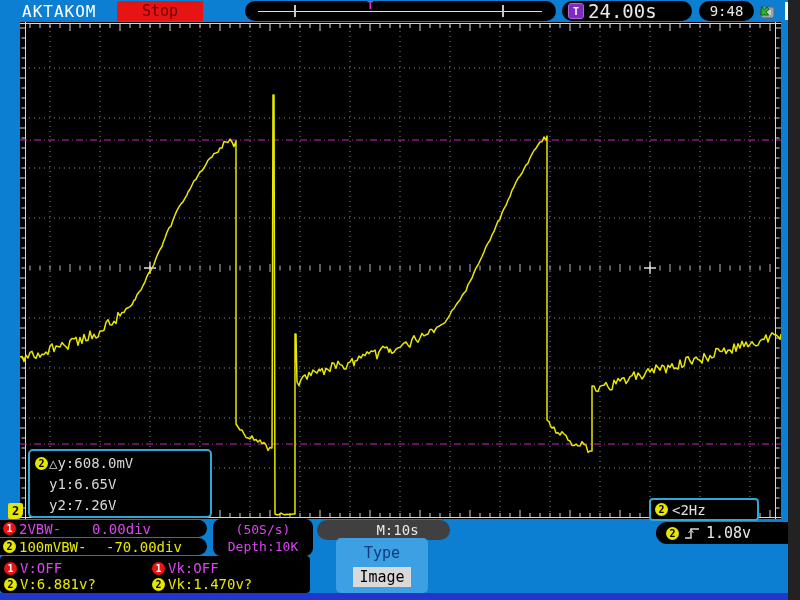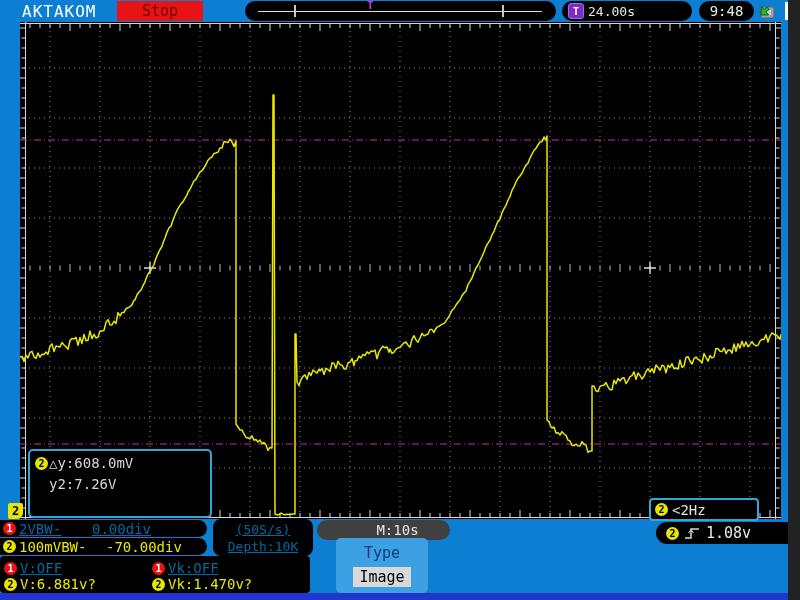--- a/index.html
+++ b/index.html
@@ -15,21 +15,21 @@
   .stop-pill{left:117px;top:1px;width:86px;height:20px;background:#e81414;border-radius:0;
     display:flex;align-items:center;justify-content:center;color:#6d0000;font-size:15px;}
   .trigpos-pill{left:245px;top:1px;width:311px;height:20px;background:#000;border-radius:10px;}
   .trigpos-line{position:absolute;left:13px;right:14px;top:10px;height:1px;background:#e8e89a;}
   .trigpos-tick{position:absolute;top:4px;width:2px;height:12px;background:#c8c8c8;}
   .trigpos-t{position:absolute;top:-2px;left:122px;color:#d335d3;font-size:11px;font-weight:bold;}
   .time-pill{left:562px;top:1px;width:130px;height:20px;background:#000;border-radius:10px;
     display:flex;align-items:center;gap:4px;padding-left:6px;box-sizing:border-box;}
   .t-icon{width:14px;height:14px;border-radius:3px;background:#7d2cc0;border:1px solid #b express;
     border:1px solid #a865e0;color:#fff;font-size:10px;font-weight:bold;display:flex;align-items:center;justify-content:center;}
-  .time-text{color:#e8e8e8;font-size:13px;}
+  .time-text{color:#e8e8e8;font-size:19px;}
   .clock-pill{left:699px;top:1px;width:55px;height:20px;background:#000;border-radius:10px;
     display:flex;align-items:center;justify-content:center;color:#e8e8e8;font-size:14px;}
   .usb-icon{left:757px;top:3px;}
   .white-bar{left:785px;top:2px;width:8px;height:18px;background:#fff;}
   
   .plot{left:20px;top:22px;width:761px;height:497px;background:#000;}
   .ch-tag{left:8px;top:503px;width:15px;height:16px;background:#e6e600;color:#000;
     font-size:12px;font-weight:bold;display:flex;align-items:center;justify-content:center;border-radius:2px 2px 6px 2px;}
   .cursor-box{left:28px;top:449px;width:184px;height:69px;background:#000;border:2px solid #2fa8d8;
     border-radius:5px;box-sizing:border-box;padding:2px 0 0 5px;color:#d8d8d8;font-size:14px;line-height:21px;}
@@ -39,21 +39,21 @@
     color:#e0e0e0;font-size:14px;}
   
   .chball{display:inline-flex;width:13px;height:13px;border-radius:50%;align-items:center;justify-content:center;
     font-size:10px;font-weight:bold;flex:0 0 auto;}
   .ch1{background:#e81414;color:#fff;}
   .ch2{background:#e6e600;color:#000;}
   
   .chpill{left:0;width:207px;height:17px;background:#000;border-radius:0 9px 9px 0;
     display:flex;align-items:center;gap:3px;padding-left:3px;box-sizing:border-box;font-size:14px;}
   .chpill .val{position:absolute;}
-  .red-t{color:#0369a1;text-decoration:underline;} .yel-t{color:#e8e800;}
+  .red-t{color:#d946ef;} .yel-t{color:#e8e800;}
   .sample-box{left:213px;top:519px;width:100px;height:37px;background:#000;border-radius:8px;
     display:flex;flex-direction:column;align-items:center;justify-content:center;line-height:17px;font-size:13px;}
   .m-pill{left:317px;top:520px;width:105px;height:20px;background:#404040;border-radius:10px;
     display:flex;align-items:center;justify-content:center;color:#e8e8e8;font-size:14px;padding-left:28px;}
   .trig-pill{left:656px;top:522px;width:144px;height:22px;background:#000;border-radius:11px;
     display:flex;align-items:center;gap:5px;padding-left:10px;box-sizing:border-box;color:#e8e8e8;font-size:15px;}
   .meas-box{left:0;top:556px;width:310px;height:37px;background:#000;border-radius:4px;font-size:14px;}
   .meas-cell{position:absolute;display:flex;align-items:center;gap:3px;}
   .menu-btn{background:#3da0e2;border-radius:5px;color:#0a3a80;font-size:15px;
     display:flex;flex-direction:column;align-items:center;box-sizing:border-box;cursor:pointer;}
@@ -449,20 +449,21 @@
         <line x1="755.5" y1="486" x2="759.5" y2="486" stroke="#d8d8d8" stroke-width="1"></line>
         <line x1="0" y1="118" x2="761" y2="118" stroke="#c02ac0" stroke-width="1.2" stroke-dasharray="7 3 1 3"></line>
         <line x1="0" y1="422" x2="761" y2="422" stroke="#c02ac0" stroke-width="1.2" stroke-dasharray="7 3 1 3"></line>
         <path d="M0,335 L2,334.4 L4,339.4 L6,333.3 L8,336.0 L10,330.4 L12,329.4 L14,334.8 L16,336.4 L18,331.0 L20,335.2 L22,332.2 L24,332.4 L26,330.1 L28,332.4 L30,324.0 L32,321.9 L34,329.6 L36,324.1 L38,324.5 L40,325 L42,320.5 L44,323.0 L46,324.7 L48,327.2 L50,318.5 L52,316.4 L54,317.0 L56,315.4 L58,323.2 L60,315.5 L62,321.4 L64,312.4 L66,318.8 L68,318.3 L70,309.1 L72,316.6 L74,312.3 L76,316.0 L78,315.1 L80,309 L82,309.1 L84,308.3 L86,300.4 L88,297.6 L90,302.7 L92,302.9 L94,299.3 L96,301.5 L98,290.5 L100,294 L102,290.4 L104,290.4 L106,286.7 L108,285.8 L110,284.6 L112,282.9 L114,278.3 L115,278 L117,272.8 L119,270.0 L121,268.0 L123,263.7 L125,259.8 L127,254.3 L129,250.4 L130,250 L132,246.0 L134,242.5 L136,236.2 L138,231.6 L140,227.5 L142,224.5 L143,221 L145,216.0 L147,210.3 L149,205.8 L151,204.2 L153,198.1 L155,193 L157,188.4 L159,184.9 L161,181.9 L163,179.9 L165,176.1 L167,172.9 L168,170 L170,167.3 L172,163.0 L174,158.8 L176,157.3 L178,153.3 L180,150 L182,148.7 L184,145.8 L186,142.3 L188,138.2 L190,136.2 L192,135 L194,131.4 L196,130.9 L198,130.2 L200,125.9 L202,126 L204,119.5 L206,120.0 L208,120.4 L210,117.2 L212,120 L214,124.6 L216,119 L216,402 L218,405.0 L220,408 L222,408.1 L224,411.9 L226,415.5 L228,416 L230,416.8 L232,413.9 L234,418.2 L236,417.5 L238,420 L240,418.0 L242,421.6 L244,420.5 L246,423 L248,428.4 L250,425.3 L251,426 L252,426 L253,73 L254,73 L255,492 L257,492.9 L259,492.6 L261,491.1 L263,492.2 L265,492.8 L267,492.3 L269,492.4 L271,492.3 L273,491.9 L274,492 L275,492 L275,312 L276,312 L277,360 L279,363.6 L281,357.6 L283,354.3 L285,353.0 L287,357.2 L289,350.5 L291,353.5 L293,348.0 L295,349.7 L297,351.1 L299,347.2 L300,349 L302,346.4 L304,352.4 L306,346.3 L308,347.7 L310,349.4 L312,340.8 L314,341.5 L316,346.4 L318,339.3 L320,342.6 L322,343.2 L324,346.9 L326,347.1 L328,340.9 L330,340.1 L332,336.5 L334,343.7 L335,339 L337,338.6 L339,334.1 L341,335.9 L343,332.4 L345,333.6 L347,329.8 L349,331.6 L351,329.1 L353,329.5 L355,328.0 L357,336.8 L359,329.8 L361,326.5 L363,324.3 L365,325.8 L367,325.0 L369,330.3 L370,327 L372,331.4 L374,330.2 L376,327.1 L378,325.8 L380,325.6 L382,323.0 L384,321.0 L386,320.0 L388,323.2 L390,325.1 L392,317.3 L394,313.7 L396,317.9 L398,320.2 L400,316 L402,311.4 L404,313.9 L406,312.8 L408,312.0 L410,307.5 L412,307.6 L414,310.5 L415,308 L417,305.1 L419,304.3 L421,302.9 L423,301.8 L425,300.6 L427,297.4 L428,296 L430,292.5 L432,288.3 L434,286.5 L436,283.0 L438,280.3 L440,278 L442,273.8 L444,271.0 L446,268.9 L448,262.6 L450,259.4 L452,256 L454,250.6 L456,246.0 L458,243.0 L460,238.7 L462,234.5 L464,230 L466,224.6 L468,221.1 L470,218.3 L472,213.0 L474,209.4 L476,204 L478,199.1 L480,197.2 L482,190.8 L484,186.7 L486,183.4 L488,178 L490,174.4 L492,168.3 L494,164.8 L496,160.0 L498,156.3 L500,154 L502,151.3 L504,146.7 L506,143.1 L508,141.2 L510,136 L512,132.1 L514,128.5 L516,126.3 L518,123 L520,120.0 L522,119.7 L524,115 L526,118.1 L527,114 L527,398 L529,399.8 L531,405.0 L532,406 L534,405.0 L536,411.1 L538,410.7 L540,413 L542,409.7 L544,412.0 L546,413.4 L548,418.1 L550,419 L552,423.5 L554,423.5 L556,422.2 L558,423.8 L560,424 L562,419.6 L564,422.3 L566,423.1 L568,430.4 L570,429 L572,429 L572,364 L574,364 L576,369 L578,369.5 L580,364.4 L582,363.4 L584,363.3 L586,360.5 L588,364.9 L590,367.8 L592,367.7 L594,358.2 L596,361.8 L598,356.4 L600,359 L602,356.3 L604,355.7 L606,361.5 L608,358.6 L610,354.7 L612,353.7 L614,349.8 L616,357.3 L618,351.0 L620,353.5 L622,357.0 L624,354.3 L626,349.7 L628,346.7 L630,350 L632,346.6 L634,350.9 L636,343.0 L638,345.4 L640,348.3 L642,343.3 L644,344.1 L646,350.8 L648,343.3 L650,345.4 L652,341.7 L654,346.7 L656,346.0 L658,347.2 L660,338.0 L662,345.4 L664,344.0 L666,335.5 L668,334.6 L670,339 L672,342.0 L674,336.7 L676,335.1 L678,337.5 L680,338.3 L682,341.1 L684,331.6 L686,335.5 L688,339.2 L690,333.5 L692,335.9 L694,334.9 L696,326.4 L698,326.7 L700,329.2 L702,329.6 L704,326.0 L706,331.5 L708,328.2 L710,328 L712,331.2 L714,321.9 L716,329.3 L718,321.8 L720,326.1 L722,319.2 L724,324.4 L726,320.0 L728,324.7 L730,322.4 L732,319.7 L734,322.5 L736,323.9 L738,323.2 L740,319 L742,317.2 L744,317.4 L746,312.9 L748,320.1 L750,314.1 L752,310.9 L754,312.4 L756,312.9 L758,314.6 L760,317.3 L761,312" stroke="#e8e800" stroke-width="1.5" fill="none" stroke-linejoin="round"></path>
       </svg>
   </div>
   <div class="abs ch-tag">2</div>
 
   <div class="abs cursor-box">
     <div class="cursor-row"><span class="chball ch2">2</span><span>△y:608.0mV</span></div>
+    <div class="cursor-row" style="padding-left:14px;"><span>y1:6.65V</span></div>
     <div class="cursor-row" style="padding-left:14px;"><span>y2:7.26V</span></div>
   </div>
 
   <div class="abs freq-badge">
     <span class="chball ch2">2</span>
     <span>&lt;2Hz</span>
   </div>
 
   <div class="abs chpill" style="top:520px;">
     <span class="chball ch1">1</span>

